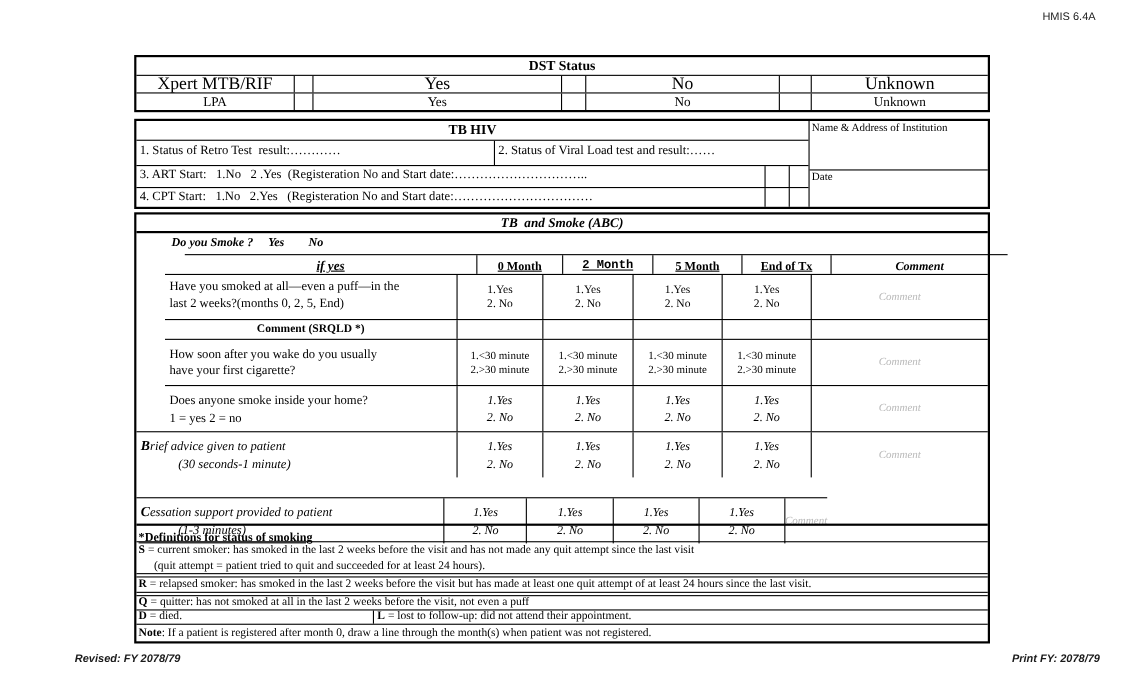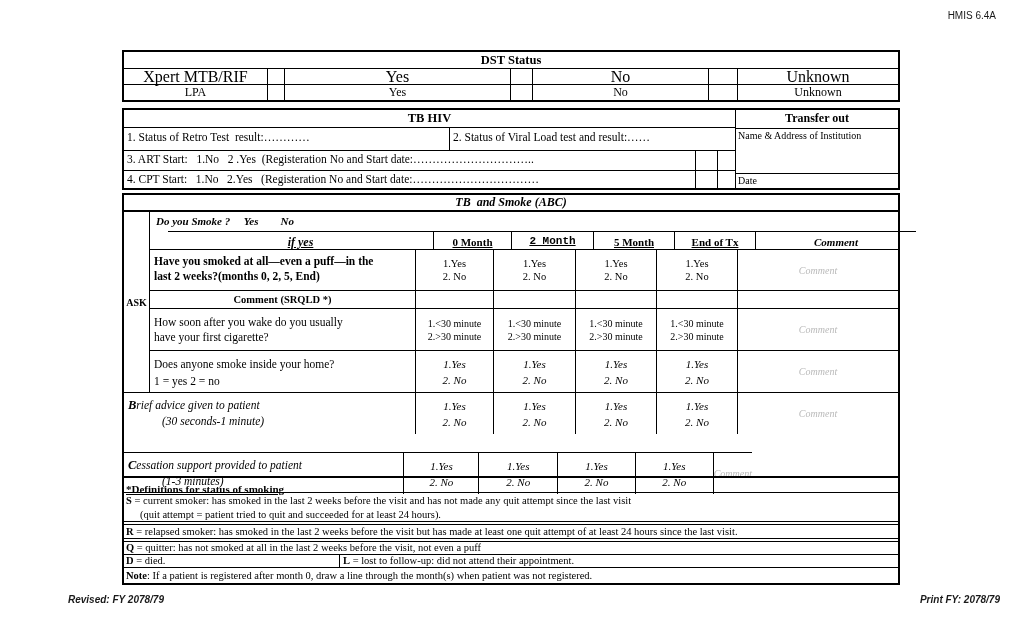--- a/index.html
+++ b/index.html
@@ -63,47 +63,43 @@
       <div style="width:571px;padding:2px 0 0 3px;">3. ART Start:&nbsp;&nbsp; 1.No&nbsp;&nbsp; 2 .Yes&nbsp; (Registeration No and Start date:…………………………..</div>
       <div class="bl" style="width:22px;"></div>
       <div class="bl" style="flex:1;"></div>
     </div>
     <div class="abs row" style="left:0;top:61px;width:611px;height:17px;font-size:11.5px;">
       <div style="width:571px;padding:2px 0 0 3px;">4. CPT Start:&nbsp;&nbsp; 1.No&nbsp;&nbsp; 2.Yes&nbsp;&nbsp; (Registeration No and Start date:……………………………</div>
       <div class="bl" style="width:22px;"></div>
       <div class="bl" style="flex:1;"></div>
     </div>
     <div class="abs" style="right:0;top:0;width:163px;height:78px;border-left:1px solid #000;">
-      <div class="ctr b bb" style="height:18px;font-size:12px;line-height:17px;">Transfer out</div>
       <div class="bb" style="height:43px;font-size:10px;padding:1px 1px 0 2px;">Name &amp; Address of Institution</div>
       <div style="height:17px;font-size:10px;padding:1px 0 0 2px;">Date</div>
     </div>
   </div>
 
   <div class="tbl" style="left:122px;top:193px;width:778px;height:392px;">
 
     <div class="abs ctr" style="left:0;top:0;width:774px;height:17px;border-bottom:2px solid #000;font-weight:bold;font-style:italic;font-size:12px;line-height:15px;">TB&nbsp; and Smoke (ABC)</div>
 
-    <div class="abs" style="left:0;top:17px;width:26px;height:180px;border-right:1px solid #000;display:flex;align-items:center;justify-content:center;">
-      <span class="b" style="font-size:10px;">ASK</span>
-    </div>
 
     <div class="abs" style="left:26px;top:17px;width:748px;height:19px;font-weight:bold;font-style:italic;font-size:11px;line-height:19px;padding-left:6px;">Do you Smoke ?&nbsp;&nbsp;&nbsp;&nbsp; Yes&nbsp;&nbsp;&nbsp;&nbsp;&nbsp;&nbsp;&nbsp; No</div>
 
     <div class="abs row bt" style="left:44px;top:36px;width:748px;height:18px;line-height:17px;">
       <div class="ctr" style="width:265px;"><span class="b i u" style="font-size:12px;">if yes</span></div>
       <div class="bl ctr" style="width:78px;"><span class="b u" style="font-size:11px;">0 Month</span></div>
       <div class="bl ctr" style="width:82px;font-family:Liberation Mono, monospace;"><span class="b u" style="font-size:11px;">2 Month</span></div>
       <div class="bl ctr" style="width:81px;"><span class="b u" style="font-size:11px;">5 Month</span></div>
       <div class="bl ctr" style="width:81px;"><span class="b u" style="font-size:11px;">End of Tx</span></div>
       <div class="bl ctr" style="flex:1;"><span class="b i" style="font-size:11px;">Comment</span></div>
     </div>
 
     <div class="abs row bt" style="left:26px;top:54px;width:748px;height:41px;">
-      <div class="qtext" style="width:265px;font-weight:bold;">
+      <div class="qtext" style="width:265px;">
         <div>Have you smoked at all—even a puff—in the</div>
           <div>last 2 weeks?(months 0, 2, 5, End)</div>
       </div>
       <div class="bl opt" style="width:78px;">
           <div>1.Yes</div>
           <div>2. No</div>
         </div>
       <div class="bl opt" style="width:82px;">
           <div>1.Yes</div>
           <div>2. No</div>

